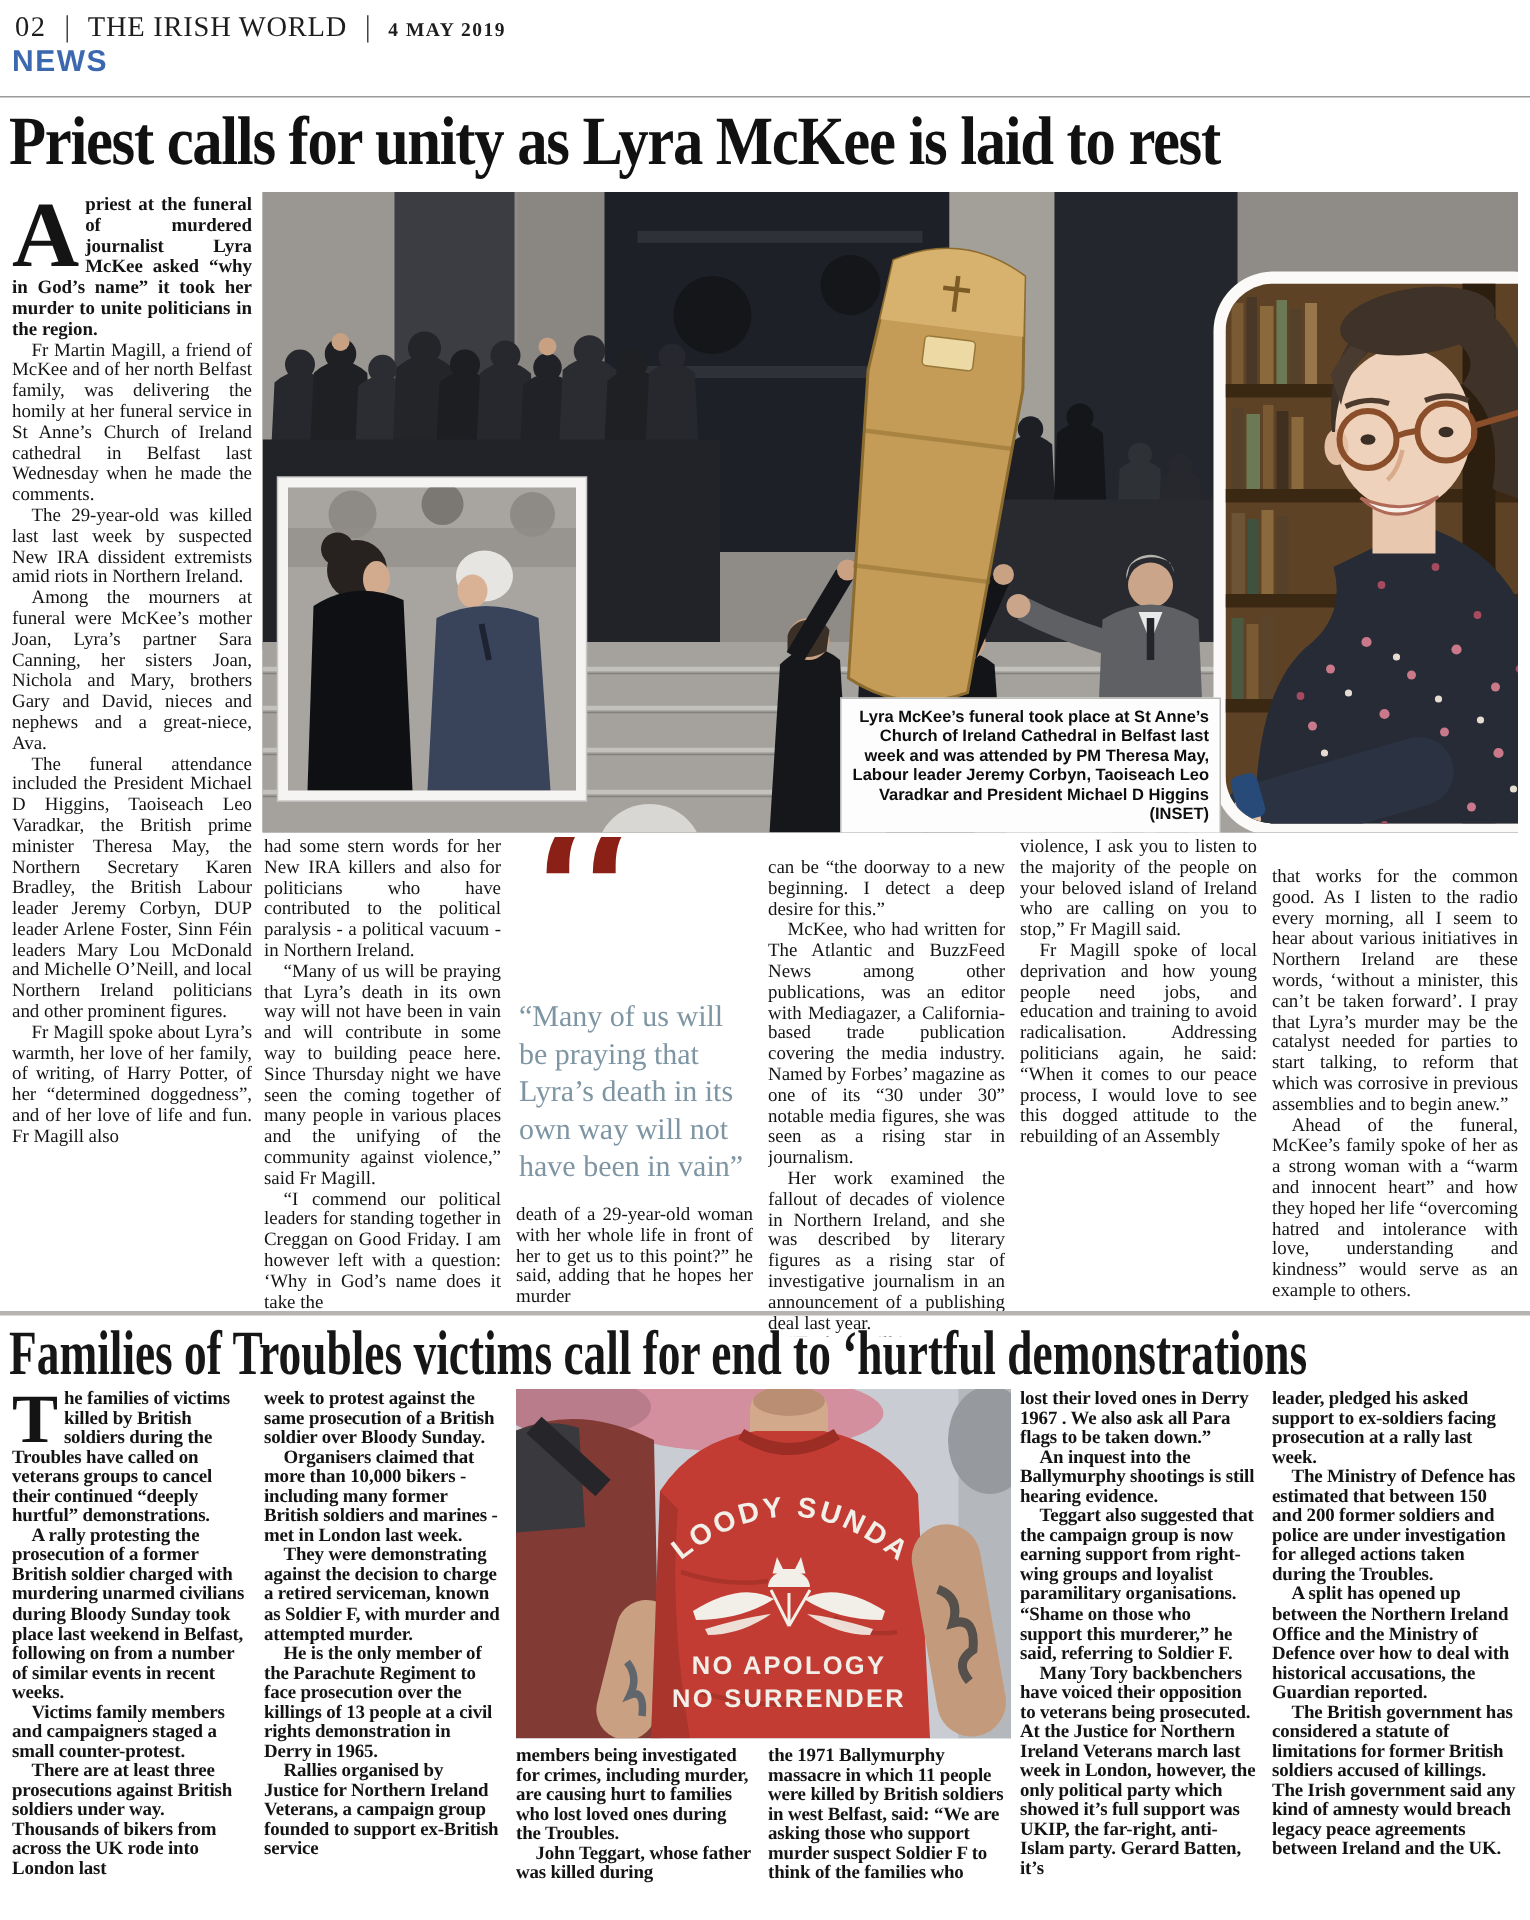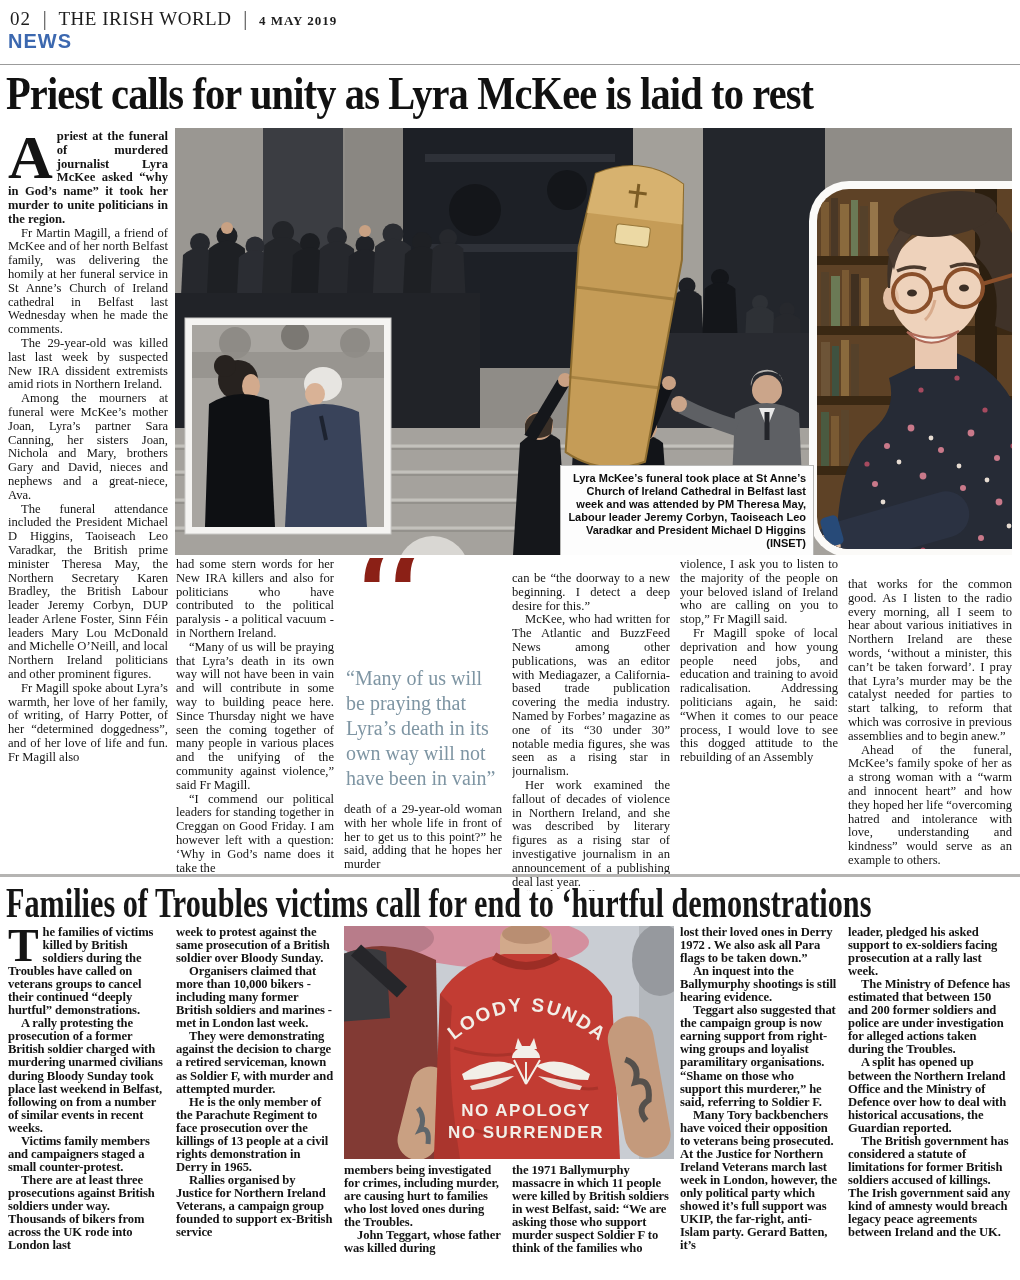--- a/index.html
+++ b/index.html
@@ -375,21 +375,21 @@
 <div class="col a2" style="left:344px;top:1164px;width:158px;height:116px;">
   <p class="ni">members being investigated for crimes, including murder, are causing hurt to families who lost loved ones during the Troubles.</p>
   <p>John Teggart, whose father was killed during</p>
 </div>
 
 <div class="col a2" style="left:512px;top:1164px;width:158px;height:116px;">
   <p class="ni">the 1971 Ballymurphy massacre in which 11 people were killed by British soldiers in west Belfast, said: “We are asking those who support murder suspect Soldier F to think of the families who</p>
 </div>
 
 <div class="col a2" style="left:680px;top:926px;width:158px;height:352px;">
-  <p class="ni">lost their loved ones in Derry 1972 . We also ask all Para flags to be taken down.”</p>
+  <p class="ni">lost their loved ones in Derry 1967 . We also ask all Para flags to be taken down.”</p>
   <p>An inquest into the Ballymurphy shootings is still hearing evidence.</p>
   <p>Teggart also suggested that the campaign group is now earning support from right-wing groups and loyalist paramilitary organisations. “Shame on those who support this murderer,” he said, referring to Soldier F.</p>
   <p>Many Tory backbenchers have voiced their opposition to veterans being prosecuted. At the Justice for Northern Ireland Veterans march last week in London, however, the only political party which showed it’s full support was UKIP, the far-right, anti-Islam party. Gerard Batten, it’s</p>
 </div>
 
 <div class="col a2" style="left:848px;top:926px;width:164px;height:352px;">
   <p class="ni">leader, pledged his asked support to ex-soldiers facing prosecution at a rally last week.</p>
   <p>The Ministry of Defence has estimated that between 150 and 200 former soldiers and police are under investigation for alleged actions taken during the Troubles.</p>
   <p>A split has opened up between the Northern Ireland Office and the Ministry of Defence over how to deal with historical accusations, the Guardian reported.</p>
   <p>The British government has considered a statute of limitations for former British soldiers accused of killings. The Irish government said any kind of amnesty would breach legacy peace agreements between Ireland and the UK.</p>

